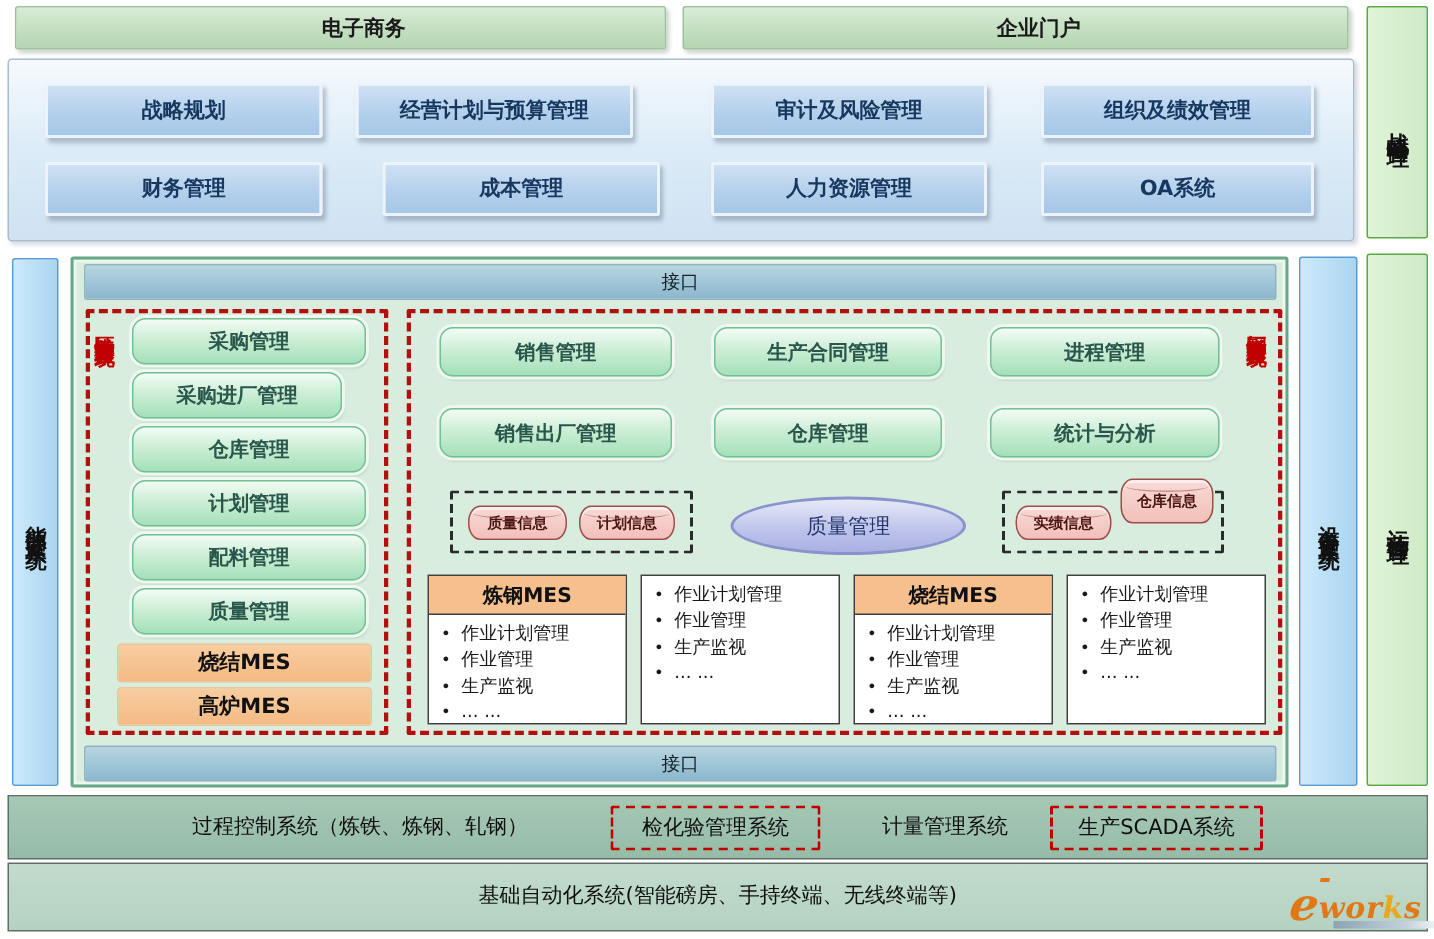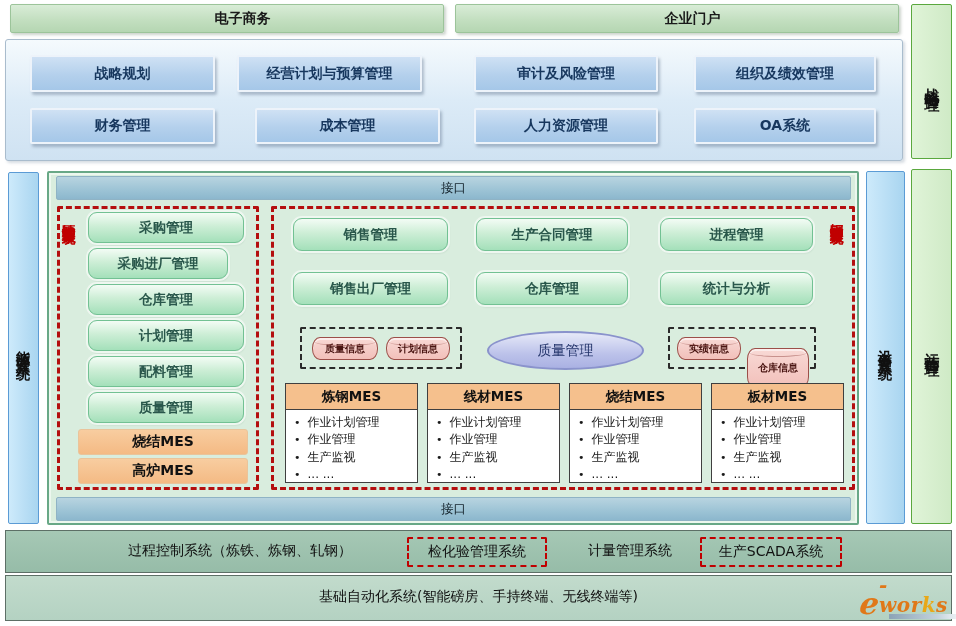--- a/index.html
+++ b/index.html
@@ -127,51 +127,49 @@
   <div class="abs gbtn" style="left:660px;top:272px;width:153px;height:33px">统计与分析</div>
 
   <div class="abs dashblack" style="left:300px;top:327px;width:162px;height:42px"></div>
   <div class="abs cyl" style="left:312px;top:337px;width:66px;height:23px">质量信息</div>
   <div class="abs cyl" style="left:386px;top:337px;width:64px;height:23px">计划信息</div>
 
   <div class="abs ellipse" style="left:487px;top:331px;width:157px;height:39px">质量管理</div>
 
   <div class="abs dashblack" style="left:668px;top:327px;width:148px;height:42px"></div>
   <div class="abs cyl" style="left:677px;top:337px;width:64px;height:23px">实绩信息</div>
-  <div class="abs cyl" style="left:747px;top:348px;width:62px;height:40px">仓库信息</div>
+  <div class="abs cyl" style="left:747px;top:319px;width:62px;height:30px">仓库信息</div>
 
   <div class="abs mescard" style="left:285px;top:383px;width:133px;height:100px">
     <div class="meshead">炼钢MES</div>
     <ul class="meslist">
       <li>作业计划管理</li>
       <li>作业管理</li>
       <li>生产监视</li>
       <li>... ...</li>
     </ul>
   </div>
   <div class="abs mescard" style="left:427px;top:383px;width:133px;height:100px">
-    <div class="meshead">线材MES</div>
     <ul class="meslist">
       <li>作业计划管理</li>
       <li>作业管理</li>
       <li>生产监视</li>
       <li>... ...</li>
     </ul>
   </div>
   <div class="abs mescard" style="left:569px;top:383px;width:133px;height:100px">
     <div class="meshead">烧结MES</div>
     <ul class="meslist">
       <li>作业计划管理</li>
       <li>作业管理</li>
       <li>生产监视</li>
       <li>... ...</li>
     </ul>
   </div>
   <div class="abs mescard" style="left:711px;top:383px;width:133px;height:100px">
-    <div class="meshead">板材MES</div>
     <ul class="meslist">
       <li>作业计划管理</li>
       <li>作业管理</li>
       <li>生产监视</li>
       <li>... ...</li>
     </ul>
   </div>
 
   <div class="abs sagebar sage1" style="left:5px;top:530px;width:947px;height:43px"></div>
   <div class="abs btxt" style="left:128px;top:536px;height:30px">过程控制系统（炼铁、炼钢、轧钢）</div>

